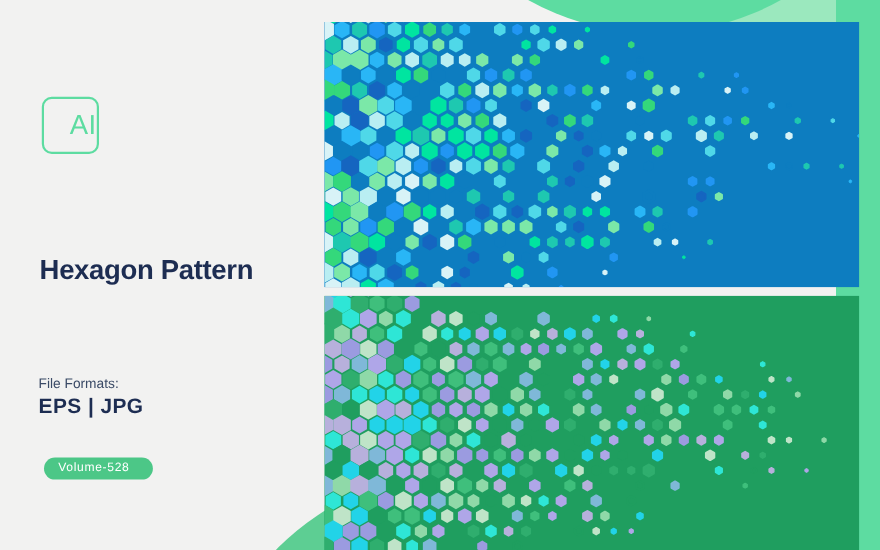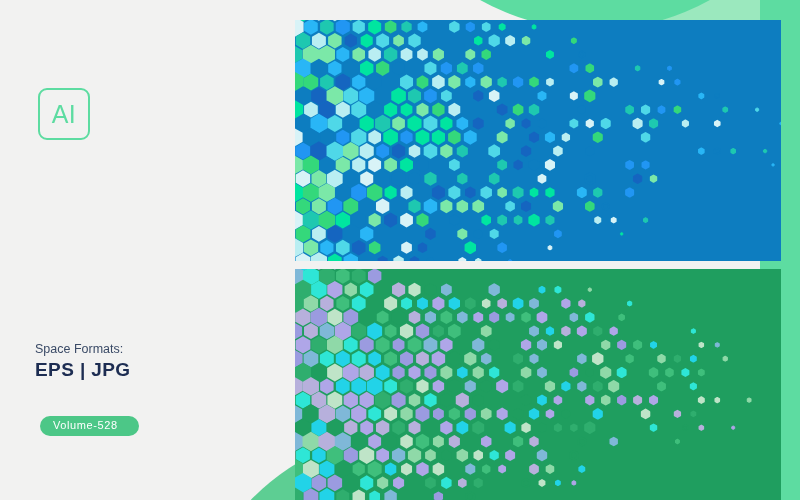--- a/index.html
+++ b/index.html
@@ -36,21 +36,21 @@
   }
 
   
   #info { position:absolute; left:0; top:0; width:295px; height:500px; }
 
   #ai-badge {
     position:absolute; left:38px; top:88px;
     width:52px; height:52px;
     border:2px solid #5DDCA1;
     border-radius:9px;
-    display:flex; align-items:center; justify-content:center;
+    display:flex; align-items:center; justify-content:flex-end;
   }
   #ai-badge .ai-text {
     color:#5DDCA1;
     font-size:25px;
     font-weight:400;
     letter-spacing:0.5px;
     line-height:1;
   }
 
   #count {
@@ -106,22 +106,23 @@
   <div class="blob" id="blob-top-main"></div>
   <div id="blob-right-band"></div>
   <div class="blob" id="blob-bottom"></div>
 
   <div id="info">
 
     <div id="ai-badge">
       <span class="ai-text">AI</span>
     </div>
 
-
-    <div id="formats-label">Space Formats:</div>
+    <div id="title">Hexagon Pattern</div>
+
+    <div id="formats-label">File Formats:</div>
     <div id="formats-value">EPS  |  JPG</div>
 
     <div id="volume-badge">Volume-528</div>
   </div>
 
   <div class="panel" id="panel-blue">
       <svg viewBox="0 0 486 241" preserveAspectRatio="none">
         <polygon points="-7.97,-16.09 -0.00,-11.50 -0.00,-2.30 -7.97,2.29 -15.93,-2.30 -15.93,-11.50" fill="#34D87B"></polygon>
         <polygon points="7.97,-15.46 15.38,-11.18 15.38,-2.62 7.97,1.66 0.55,-2.62 0.55,-11.18" fill="#00E5A0"></polygon>
         <polygon points="23.90,-14.67 30.63,-10.78 30.63,-3.02 23.90,0.87 17.18,-3.02 17.18,-10.78" fill="#D8F3F7"></polygon>

